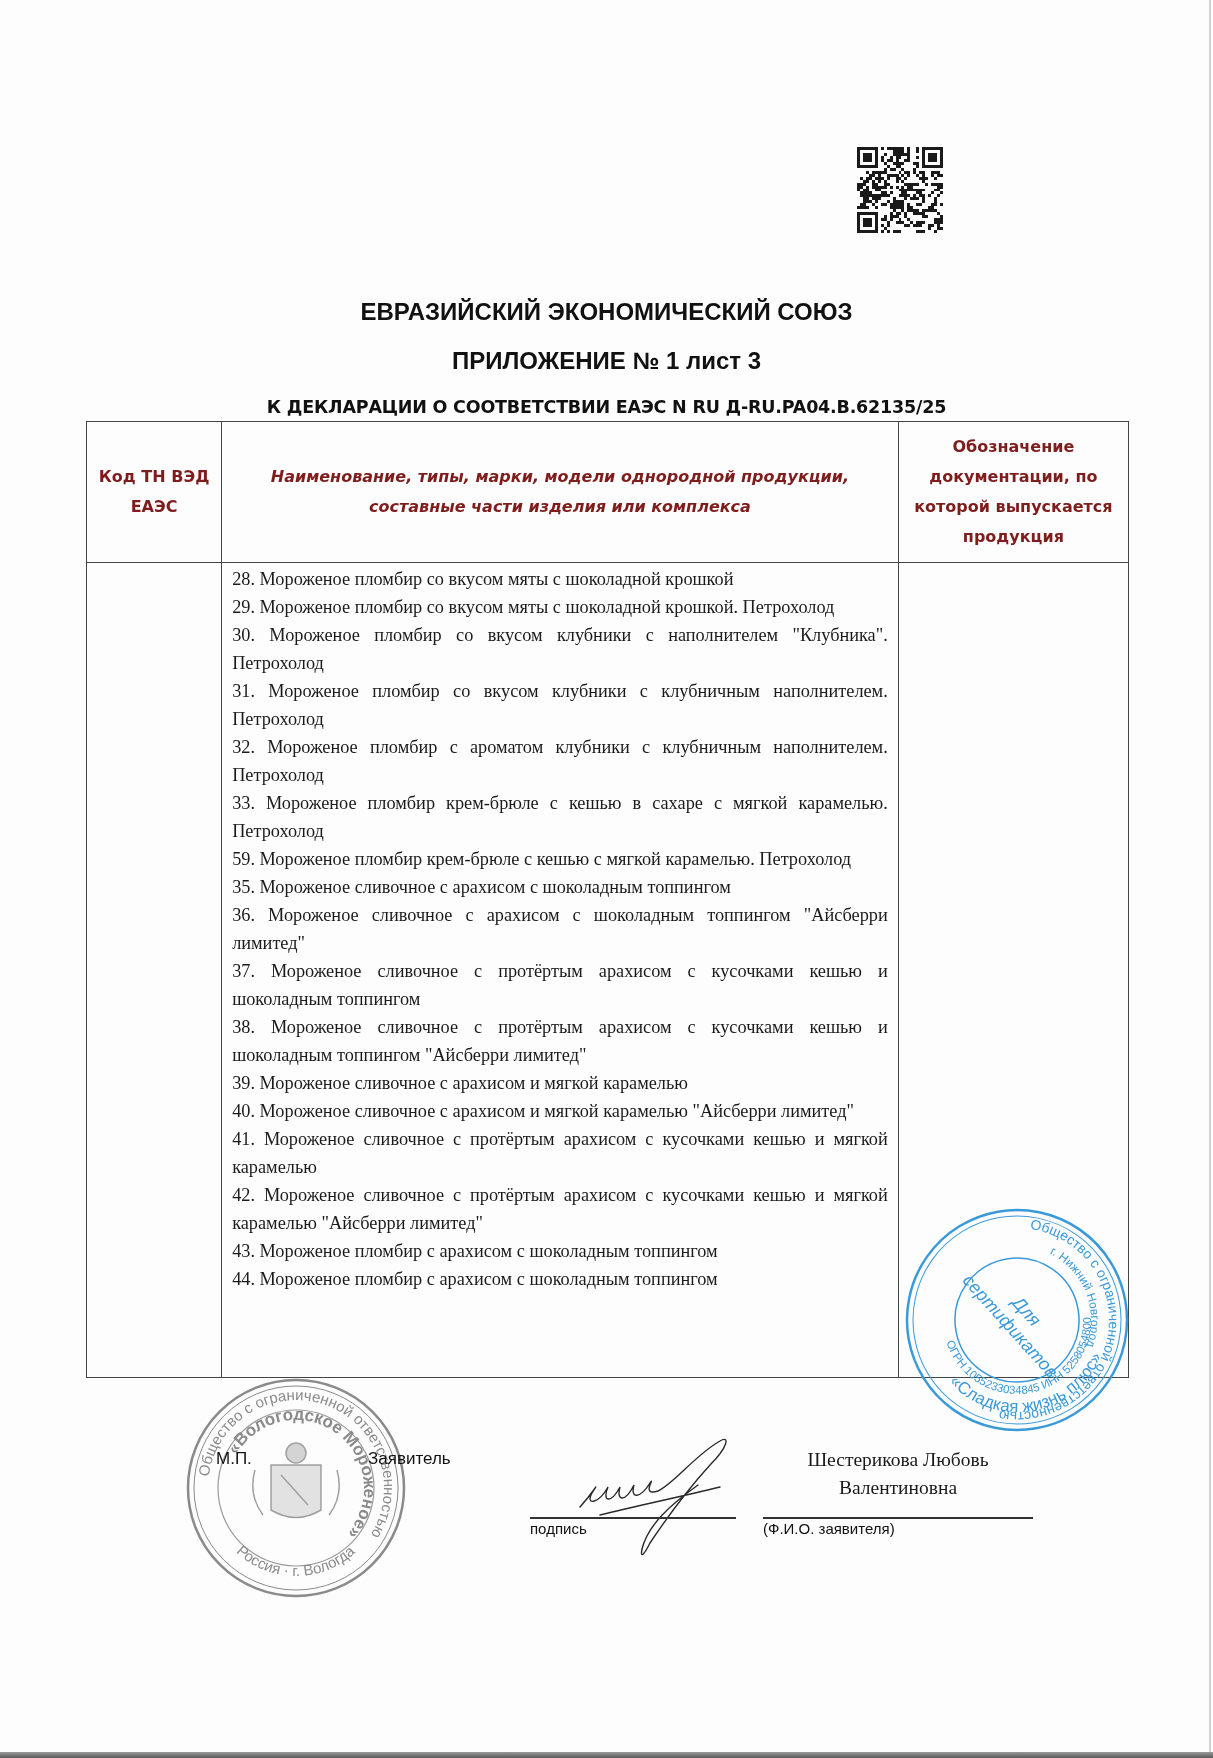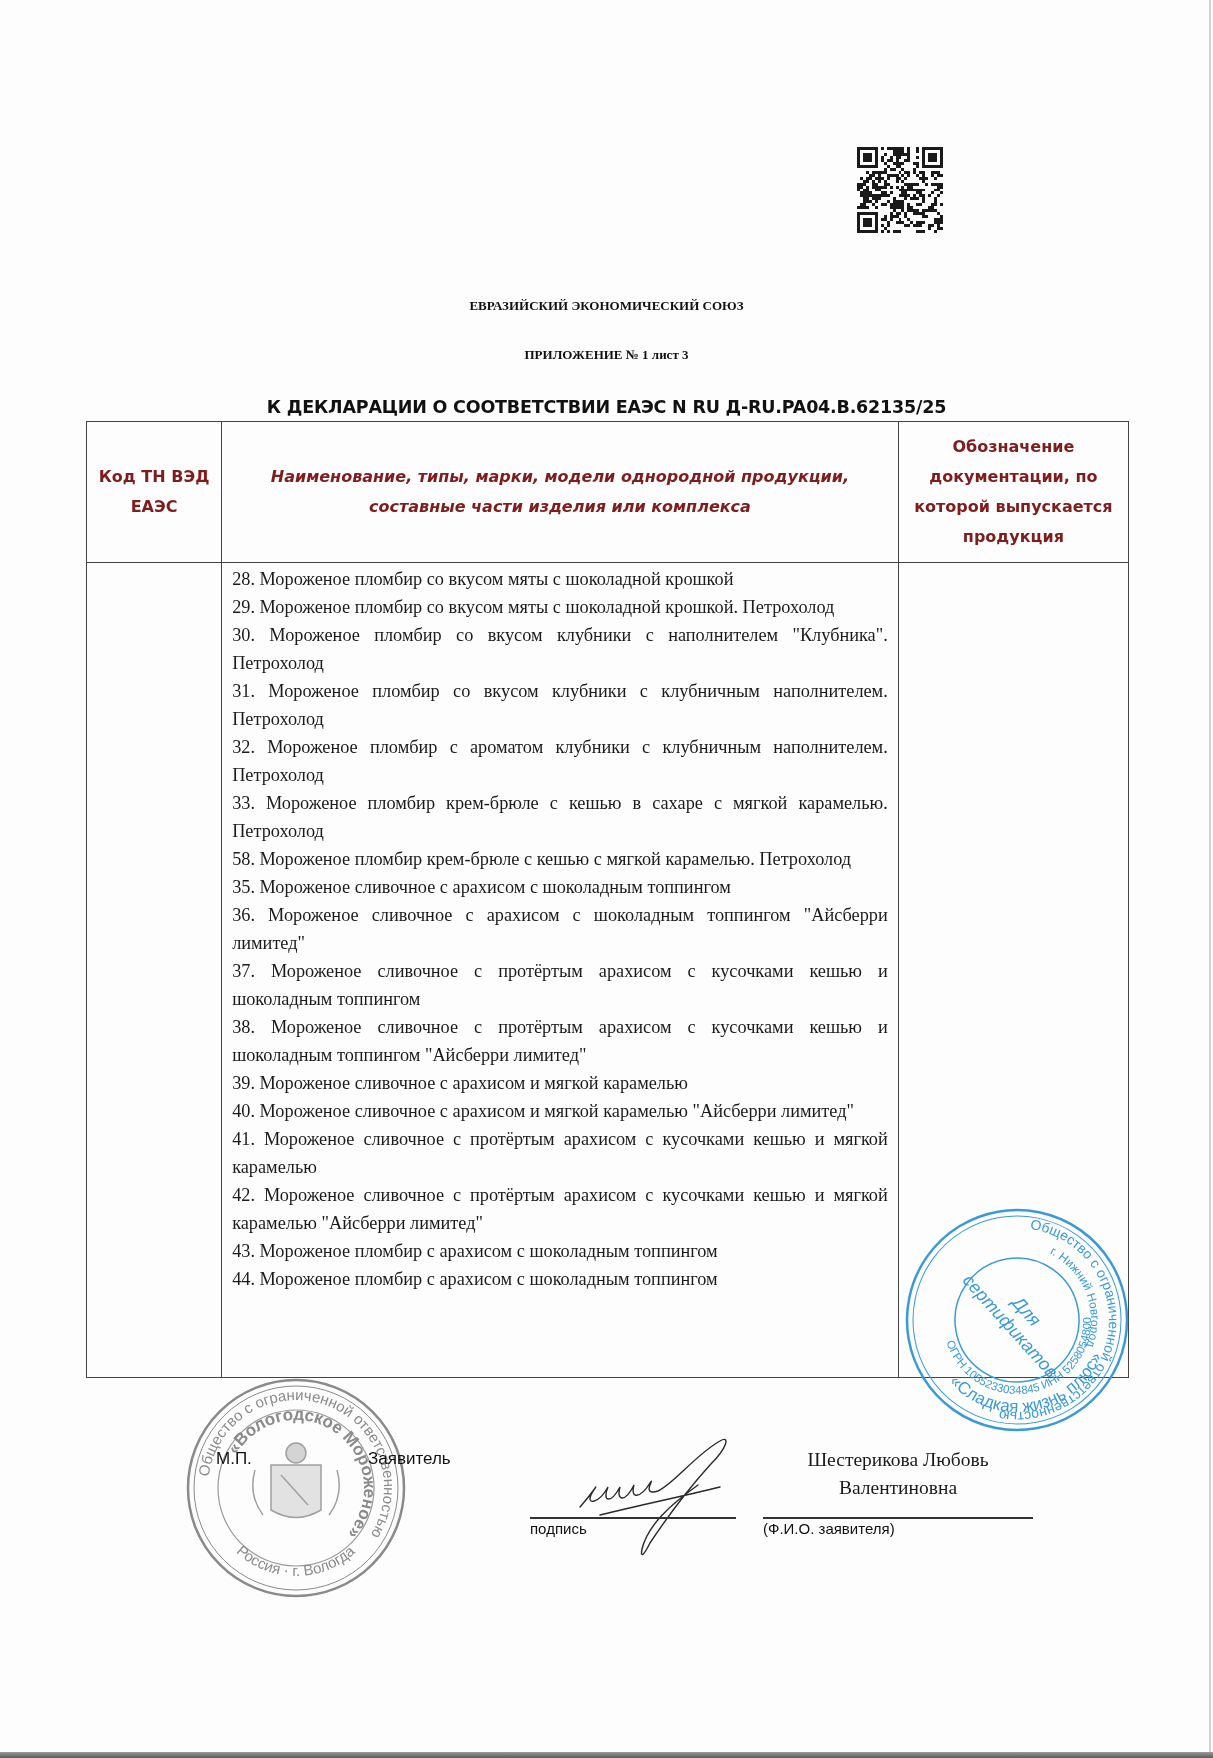--- a/index.html
+++ b/index.html
@@ -15,22 +15,22 @@
   }
   .page-edge-bottom {
     position: absolute; left: 0; top: 1752px; width: 1213px; height: 6px;
     background: linear-gradient(#9a9a9a, #5a5a5a);
   }
   .qr {
     position: absolute; left: 857px; top: 145px; width: 86px; height: 90px;
   }
   .heading {
     position: absolute; left: 0; width: 1213px; text-align: center;
-    font-family: Liberation Serif, serif; font-weight: bold;
-    font-size: 13px; color: #111;
+    font-family: Liberation Sans, sans-serif; font-weight: bold;
+    font-size: 24px; color: #111;
   }
   .h1 { top: 298px; }
   .h2 { top: 347px; }
   .h3 { top: 397px; font-family: "DejaVu Sans", sans-serif; font-size: 17.5px; letter-spacing: -0.2px; }
 
   table.decl {
     position: absolute; left: 86px; top: 421px;
     width: 1043px; border-collapse: collapse;
     table-layout: fixed;
   }
@@ -439,21 +439,21 @@
   <tr class="body-row">
     <td></td>
     <td>
       <div class="items" id="items" style="height: 812px; overflow: hidden;">
             <div class="item">28. Мороженое пломбир со вкусом мяты с шоколадной крошкой</div>
             <div class="item">29. Мороженое пломбир со вкусом мяты с шоколадной крошкой. Петрохолод</div>
             <div class="item">30. Мороженое пломбир со вкусом клубники с наполнителем "Клубника". Петрохолод</div>
             <div class="item">31. Мороженое пломбир со вкусом клубники с клубничным наполнителем. Петрохолод</div>
             <div class="item">32. Мороженое пломбир с ароматом клубники с клубничным наполнителем. Петрохолод</div>
             <div class="item">33. Мороженое пломбир крем-брюле с кешью в сахаре с мягкой карамелью. Петрохолод</div>
-            <div class="item">58. Мороженое пломбир крем-брюле с кешью с мягкой карамелью. Петрохолод</div>
+            <div class="item">59. Мороженое пломбир крем-брюле с кешью с мягкой карамелью. Петрохолод</div>
             <div class="item">35. Мороженое сливочное с арахисом с шоколадным топпингом</div>
             <div class="item">36. Мороженое сливочное с арахисом с шоколадным топпингом "Айсберри лимитед"</div>
             <div class="item">37. Мороженое сливочное с протёртым арахисом с кусочками кешью и шоколадным топпингом</div>
             <div class="item">38. Мороженое сливочное с протёртым арахисом с кусочками кешью и шоколадным топпингом "Айсберри лимитед"</div>
             <div class="item">39. Мороженое сливочное с арахисом и мягкой карамелью</div>
             <div class="item">40. Мороженое сливочное с арахисом и мягкой карамелью "Айсберри лимитед"</div>
             <div class="item">41. Мороженое сливочное с протёртым арахисом с кусочками кешью и мягкой карамелью</div>
             <div class="item">42. Мороженое сливочное с протёртым арахисом с кусочками кешью и мягкой карамелью "Айсберри лимитед"</div>
             <div class="item">43. Мороженое пломбир с арахисом с шоколадным топпингом</div>
             <div class="item">44. Мороженое пломбир с арахисом с шоколадным топпингом</div>

